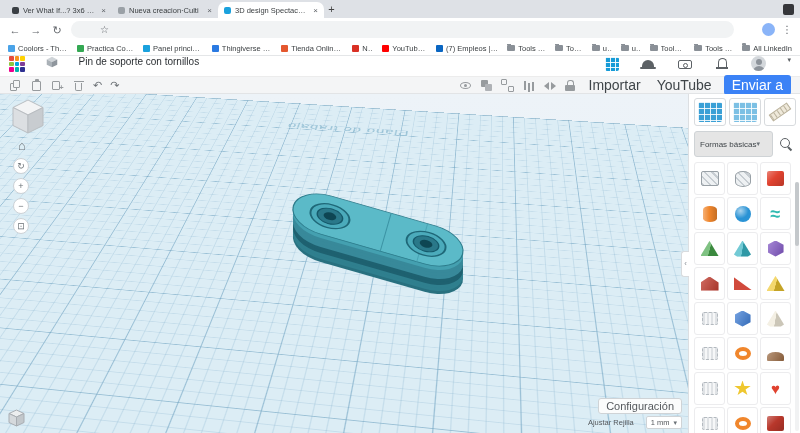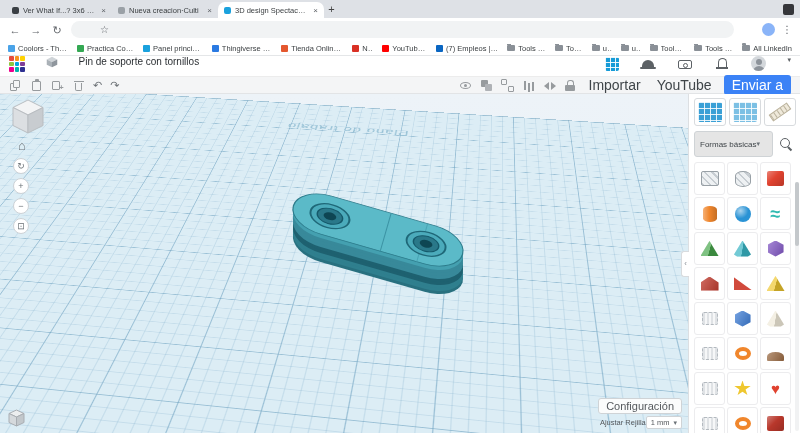--- a/index.html
+++ b/index.html
@@ -100,21 +100,21 @@
 .object3d{position:absolute;left:258px;top:62px}
 
 
 .viewcube{position:absolute;left:10px;top:4px}
 .home-btn{position:absolute;left:18px;top:44px;border:none;background:transparent;color:#6b7277;font-size:13px}
 .nav-stack{position:absolute;left:13px;top:64px;display:flex;flex-direction:column;gap:4px}
 .circ{width:16px;height:16px;border-radius:50%;background:#fff;border:1px solid #ccd1d5;color:#6b7277;font-size:9px;line-height:14px;text-align:center;padding:0}
 .minicube{position:absolute;left:8px;bottom:6px}
 .settings-box{position:absolute;right:6px;bottom:4px;display:flex;flex-direction:column;align-items:flex-end;gap:2px}
 .cfg-btn{border:1px solid #cfd3d6;background:#fbfcfc;border-radius:3px;font-size:11px;color:#55595d;padding:1px 7px}
-.snap-row{display:flex;align-items:center;gap:0}
+.snap-row{display:flex;align-items:center;gap:12px}
 .snap-label{font-size:7.5px;color:#55595d}
 .snap-select{border:1px solid #cfd3d6;background:#fff;border-radius:2px;font-size:7.5px;color:#55595d;padding:1px 4px;display:flex;gap:4px;align-items:center}
 
 
 .sidebar{width:112px;background:#fff;border-left:1px solid #dcdfe2;position:relative;display:flex;flex-direction:column;flex:none}
 .sb-tools{display:flex;gap:3px;padding:4px 4px 2px 5px}
 .sb-tile{width:32px;height:28px;border:1px solid #d8dbde;border-radius:3px;background:#fff;display:flex;align-items:center;justify-content:center}
 .tile-grid{width:24px;height:20px;background-color:#3aa0d6;background-image:linear-gradient(rgba(255,255,255,.85) 1px,transparent 1px),linear-gradient(90deg,rgba(255,255,255,.85) 1px,transparent 1px);background-size:6px 6px;border-radius:2px}
 .tile-grid.lt{background-color:#7cc0e4}
 .tile-ruler{width:22px;height:8px;background:#efe9da;border:1px solid #b9b19c;transform:rotate(-35deg);background-image:linear-gradient(90deg,#b9b19c 1px,transparent 1px);background-size:4px 100%}

